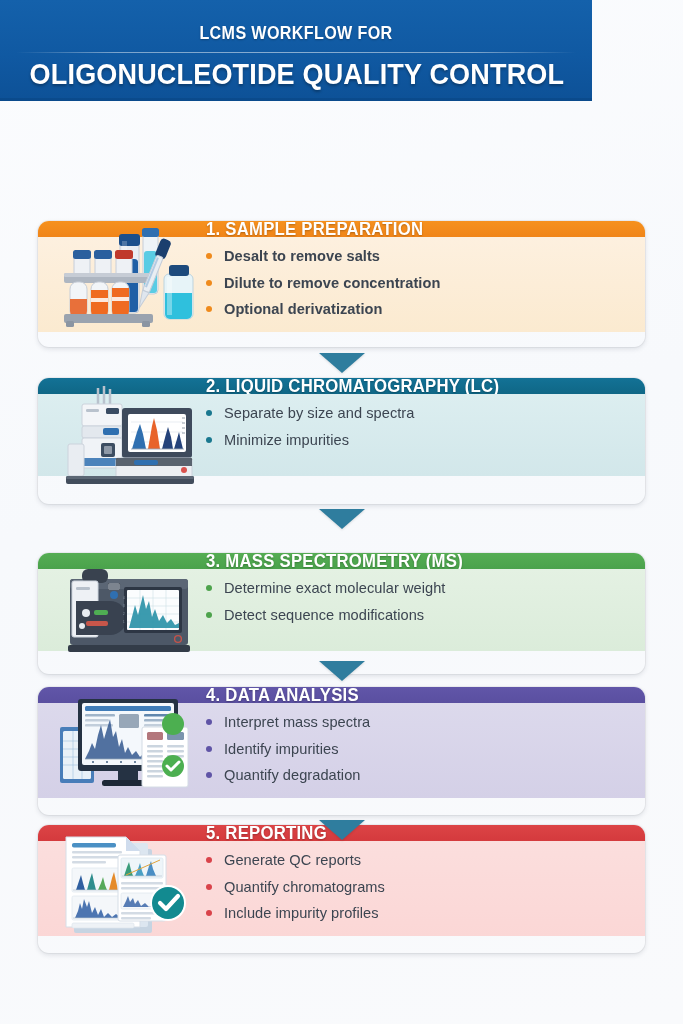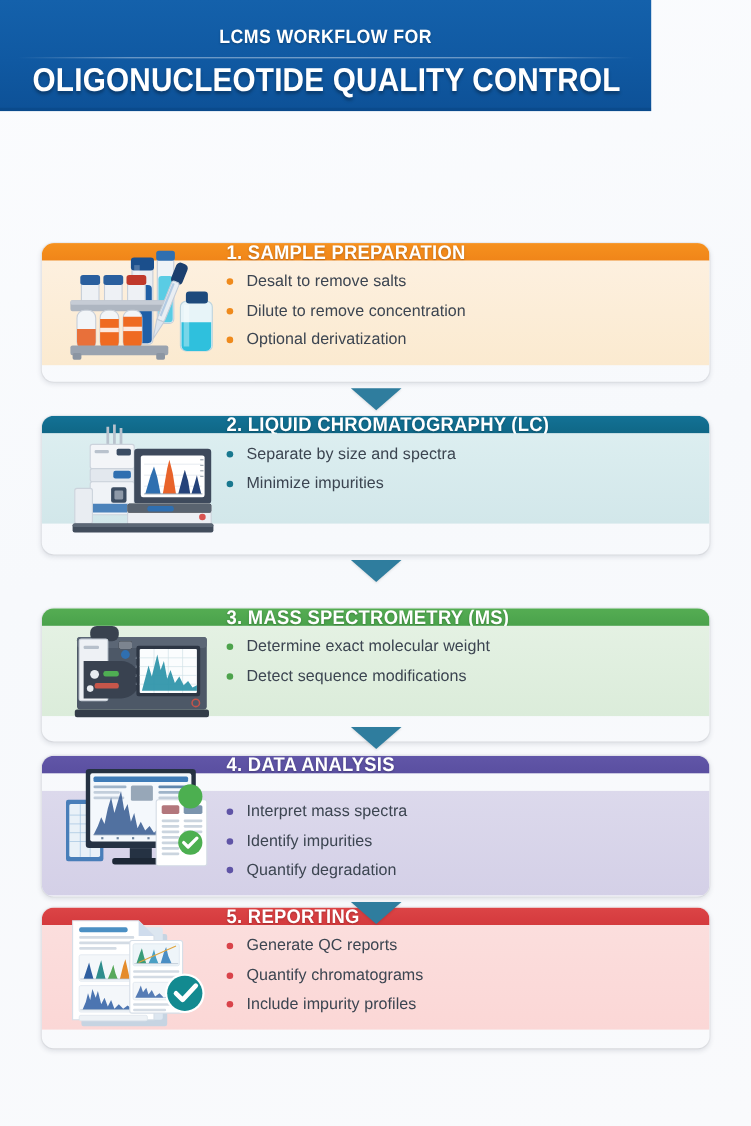--- a/index.html
+++ b/index.html
@@ -134,36 +134,36 @@
     width: 146px;
     height: 112px;
     z-index: 5;
     pointer-events: none;
   }
   .illus svg { display: block; width: 100%; height: 100%; }
 
   
   #card1 { top: 120px; height: 126px; }
   #card1 .card-head { background: linear-gradient(180deg, #f6911e 0%, #f08519 100%); }
-  #card1 .card-body { background: linear-gradient(180deg, #fdf0df 0%, #fbead0 100%); }
+  #card1 .card-body { background: linear-gradient(180deg, #fdf0df 0%, #fbead0 100%); font-weight: bold; }
   #card1 .bullets li { --bullet: #ef8a1c; }
 
   #card2 { top: 277px; height: 126px; }
   #card2 .card-head { background: linear-gradient(180deg, #137296 0%, #0f6786 100%); }
   #card2 .card-body { background: linear-gradient(180deg, #dceef0 0%, #d2e7ea 100%); }
   #card2 .bullets li { --bullet: #19788f; }
 
   #card3 { top: 452px; height: 121px; }
   #card3 .card-head { background: linear-gradient(180deg, #55ad53 0%, #4aa24b 100%); }
   #card3 .card-body { background: linear-gradient(180deg, #e4f1e3 0%, #dbecda 100%); }
   #card3 .bullets li { --bullet: #4da34c; }
 
   #card4 { top: 586px; height: 128px; }
   #card4 .card-head { background: linear-gradient(180deg, #6156a8 0%, #5a4fa0 100%); }
-  #card4 .card-body { background: linear-gradient(180deg, #dcd9ec 0%, #d4d0e7 100%); margin-top: 16px; }
+  #card4 .card-body { background: linear-gradient(180deg, #dcd9ec 0%, #d4d0e7 100%); }
   #card4 .bullets li { --bullet: #5f54a6; }
 
   #card5 { top: 724px; height: 128px; }
   #card5 .card-head { background: linear-gradient(180deg, #dc4446 0%, #d43a3d 100%); }
   #card5 .card-body { background: linear-gradient(180deg, #fbdedd 0%, #fbd7d6 100%); }
   #card5 .bullets li { --bullet: #d9434a; }
 
   
   .arrow {
     position: absolute;

